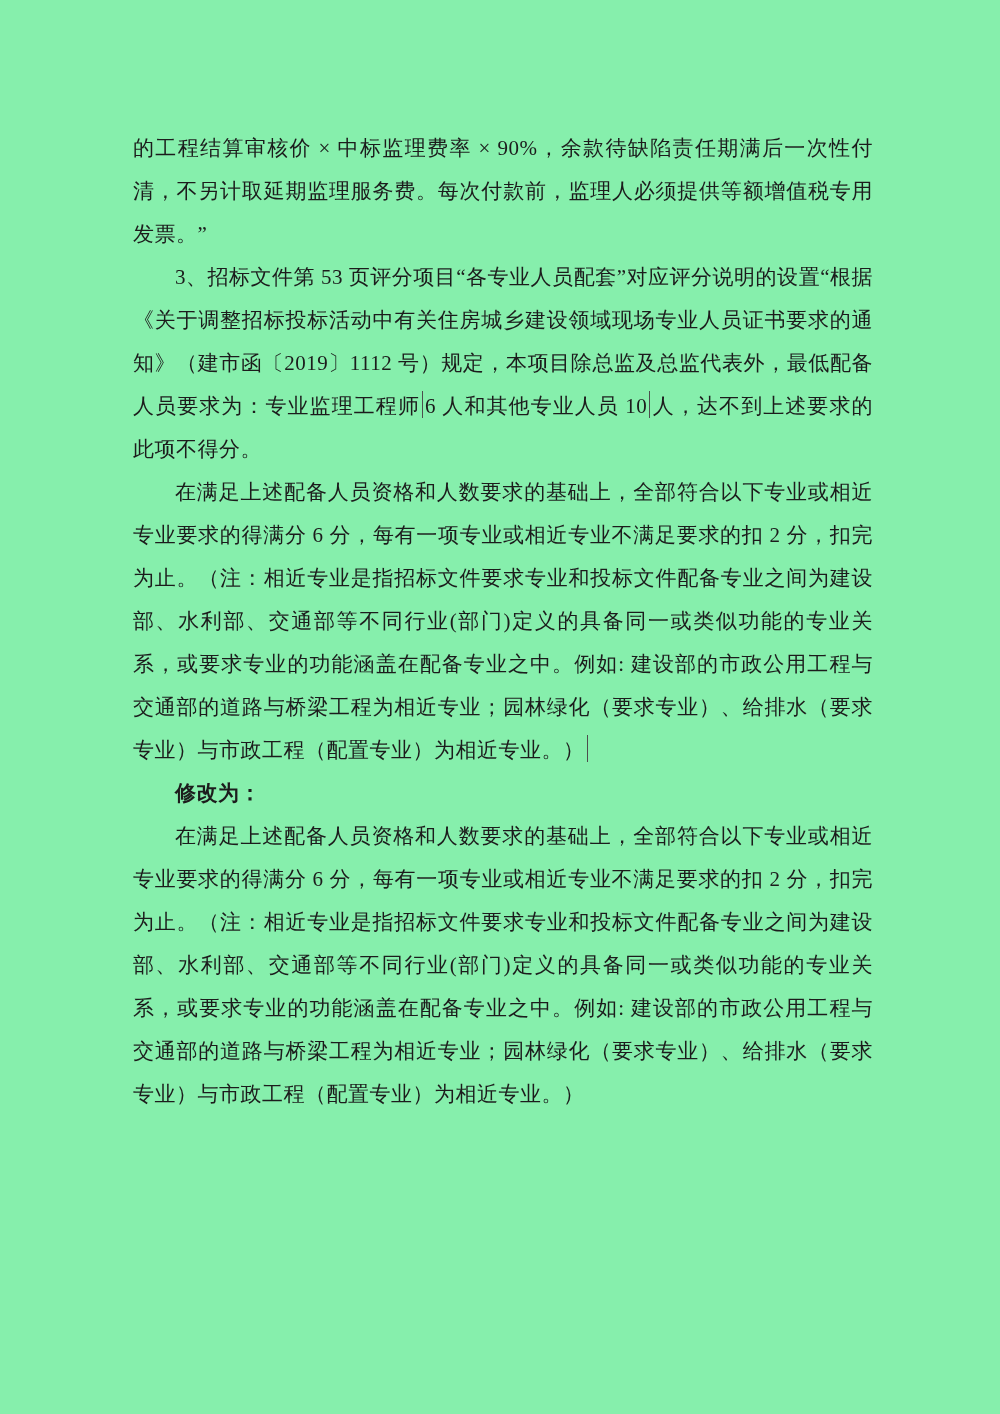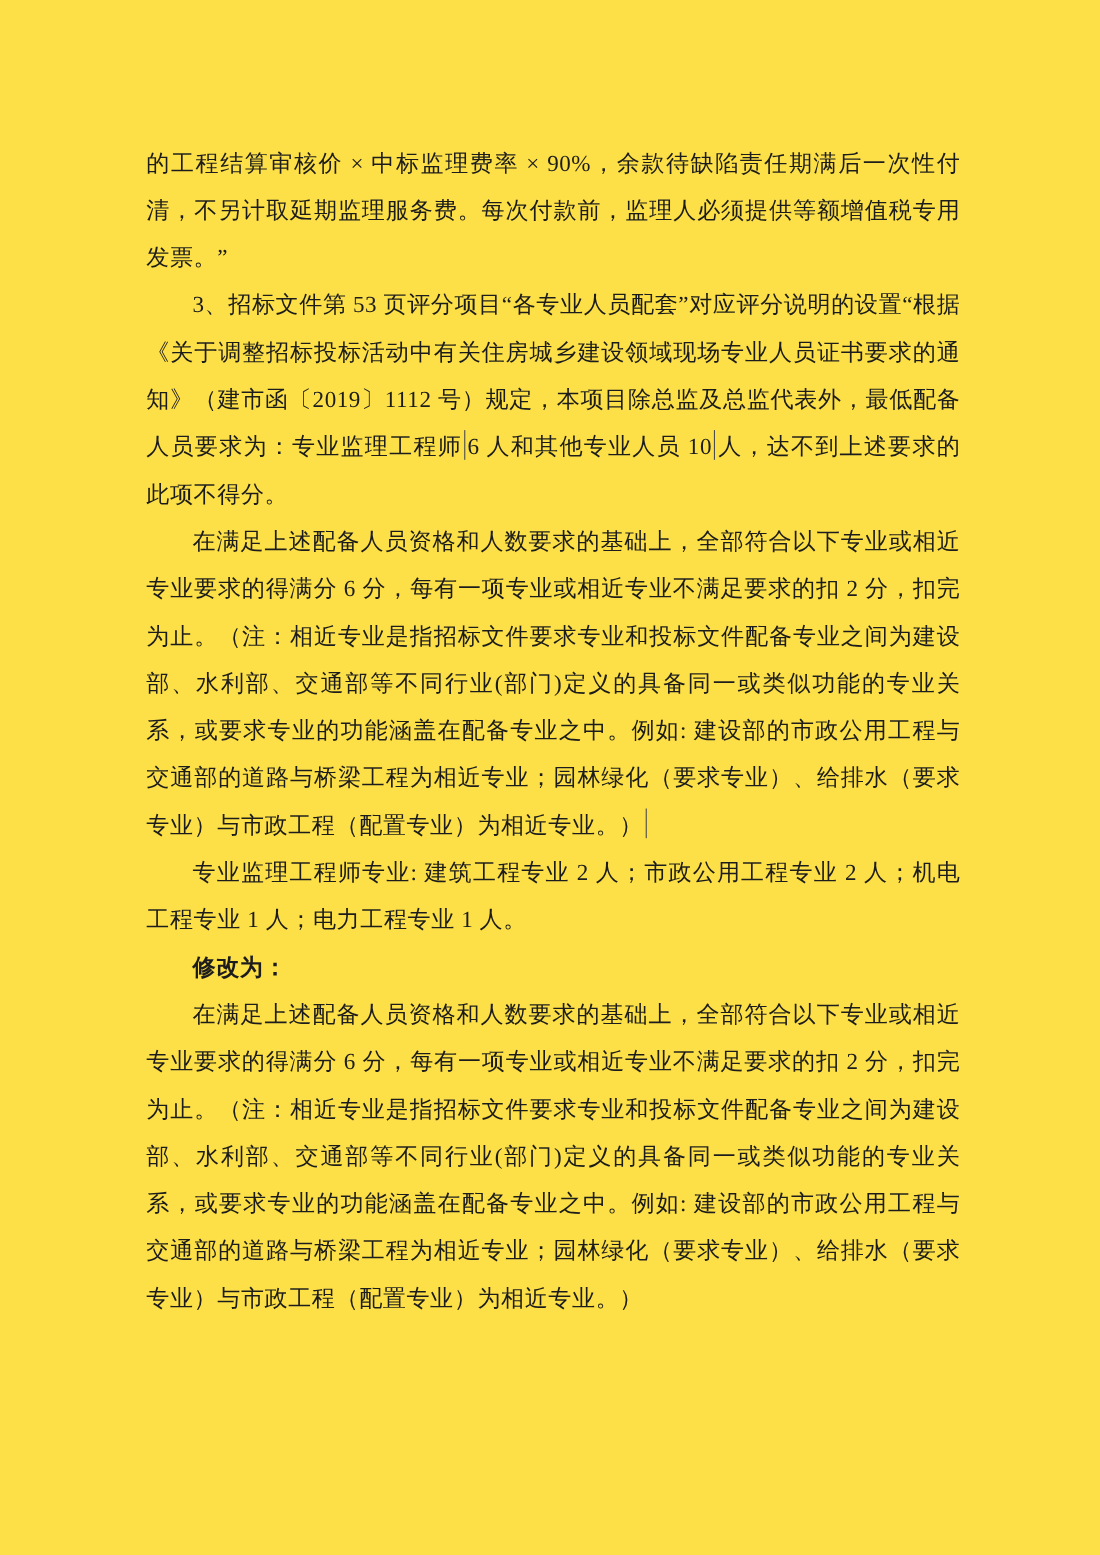--- a/index.html
+++ b/index.html
@@ -4,21 +4,21 @@
 <style>
   :root{
     --ink:#1c1c1c;
     --red:#e5340f;
     --bar:#4d4d4d;
   }
   html,body{margin:0;padding:0;background:#ffffff;}
   .page{
     width:1000px;
     height:1414px;
-    background:#fde047;
+    background:#86efac;
     position:relative;
     box-sizing:border-box;
     padding:127px 127px 0 133px;
     font-family:"Liberation Serif","DejaVu Serif",serif;
     color:var(--ink);
     overflow:hidden;
   }
   .page p{
     margin:0;
     font-size:21px;
@@ -51,23 +51,20 @@
   </p>
 
   <p>
     <span>3、招标文件第 53 页评分项目“各专业人员配套”对应评分说明的设置“根据《关于调整招标投标活动中有关住房城乡建设领域现场专业人员证书要求的通知》（建市函〔2019〕1112 号）规定，本项目除总监及总监代表外，最低配备人员要求为：专业监理工程师</span><span class="vbar"></span><span>6 人和其他专业人员 10</span><span class="vbar"></span><span>人，达不到上述要求的此项不得分。</span>
   </p>
 
   <p>
     <span>在满足上述配备人员资格和人数要求的基础上，全部符合以下专业或相近专业要求的得满分 6 分，每有一项专业或相近专业不满足要求的扣 2 分，扣完为止。（注：相近专业是指招标文件要求专业和投标文件配备专业之间为建设部、水利部、交通部等不同行业(部门)定义的具备同一或类似功能的专业关系，或要求专业的功能涵盖在配备专业之中。例如: 建设部的市政公用工程与交通部的道路与桥梁工程为相近专业；园林绿化（要求专业）、给排水（要求专业）与市政工程（配置专业）为相近专业。）</span><span class="vbar"></span>
   </p>
 
-  <p>
-    <span>专业监理工程师专业: 建筑工程专业 2 人；市政公用工程专业 2 人；机电工程专业 1 人；电力工程专业 1 人。</span>
-  </p>
 
 
   <p>
     <span class="bold">修改为：</span>
   </p>
 
 
   <p>
     <span>在满足上述配备人员资格和人数要求的基础上，全部符合以下专业或相近专业要求的得满分 6 分，每有一项专业或相近专业不满足要求的扣 2 分，扣完为止。（注：相近专业是指招标文件要求专业和投标文件配备专业之间为建设部、水利部、交通部等不同行业(部门)定义的具备同一或类似功能的专业关系，或要求专业的功能涵盖在配备专业之中。例如: 建设部的市政公用工程与交通部的道路与桥梁工程为相近专业；园林绿化（要求专业）、给排水（要求专业）与市政工程（配置专业）为相近专业。）</span>
   </p>

